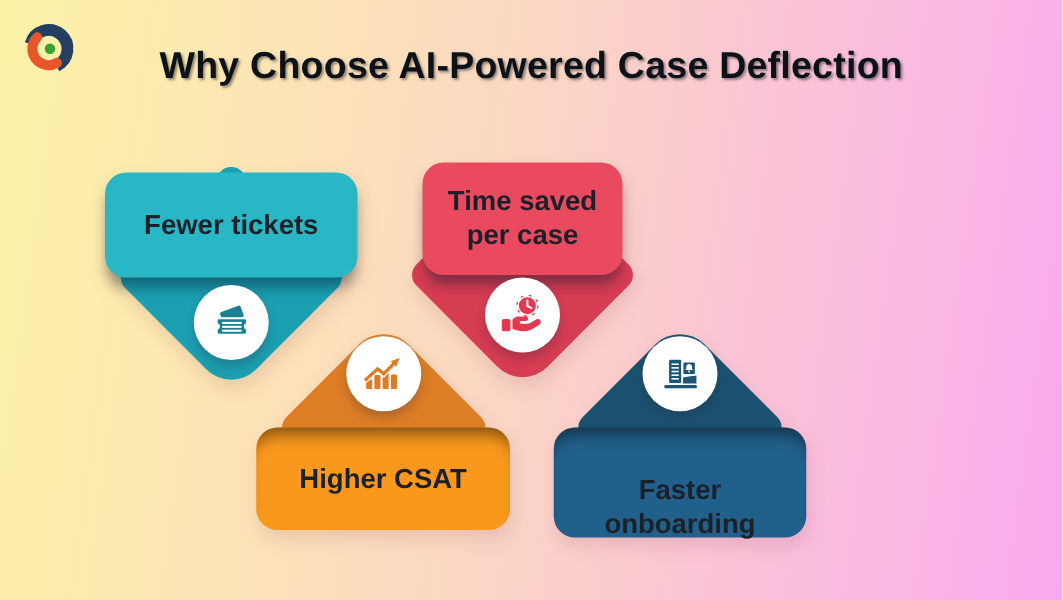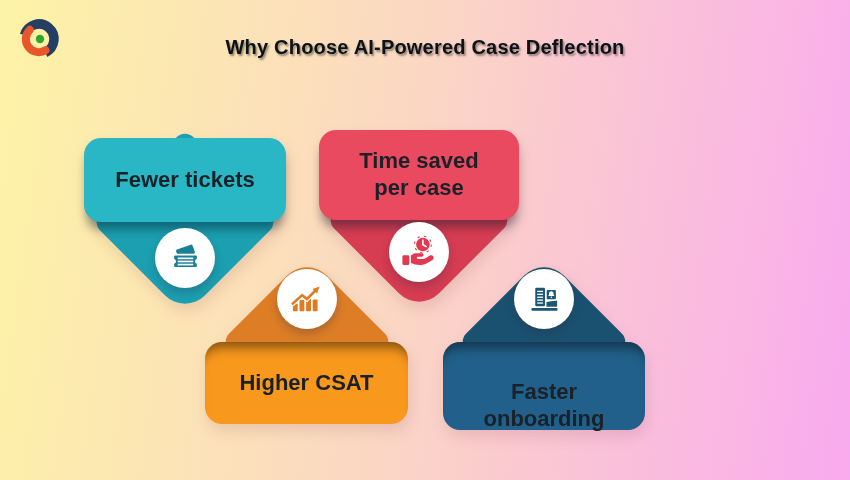--- a/index.html
+++ b/index.html
@@ -6,21 +6,21 @@
   .stage{
     position:relative;
     width:850px;height:480px;
     overflow:hidden;
     background:linear-gradient(98deg,#fdf3a6 0%,#fbd8c2 46%,#f9aaef 100%);
     font-family:"Liberation Sans","DejaVu Sans",sans-serif;
   }
   .page-title{
     position:absolute;top:36px;left:0;width:100%;
     text-align:center;
-    font-size:20px;font-weight:800;letter-spacing:.2px;
+    font-size:30px;font-weight:800;letter-spacing:.2px;
     color:#0d1218;
     text-shadow:1.5px 2px 2px rgba(45,45,45,.5);
   }
   .brand-logo{position:absolute;left:15px;top:15px;width:48px;height:48px;}
 
   .bubble{position:absolute;filter:drop-shadow(2px 7px 7px rgba(140,70,90,.16));}
   .pointer{
     position:absolute;left:50%;
     transform:translateX(-50%) rotate(45deg);
     z-index:1;
@@ -42,21 +42,21 @@
     position:absolute;left:50%;transform:translateX(-50%);
     width:60px;height:60px;border-radius:50%;
     background:#fff;z-index:3;
     box-shadow:0 5px 8px rgba(40,40,60,.25);
     display:flex;align-items:center;justify-content:center;
   }
   .circle svg{width:35px;height:35px;display:block;}
 
   
   .b1{left:84px;top:138px;width:202px;}  .b1 .box{height:84px;} .b1 .pointer{top:18px;} .b1 .circle{top:90px;}
-  .b2{left:319px;top:130px;width:200px;} .b2 .box{height:90px;} .b2 .pointer{top:24px;} .b2 .circle{top:92px;}
+  .b2{left:338px;top:130px;width:160px;} .b2 .box{height:90px;} .b2 .pointer{top:24px;} .b2 .circle{top:92px;}
   .b3{left:565px;top:130px;width:200px;} .b3 .box{height:90px;} .b3 .pointer{top:24px;} .b3 .circle{top:92px;}
   .b4{left:205px;top:342px;width:203px;} .b4 .box{height:82px;border-radius:17px;}
   .b5{left:443px;top:342px;width:202px;} .b5 .box{height:88px;}
   .up .circle{top:-73px;}
 
   .b2 .blabel{width:140px;}
   .b3 .blabel{font-size:19.5px;width:176px;}
   .b5 .blabel{width:150px;margin-top:40px;}
 </style>
 </head>

